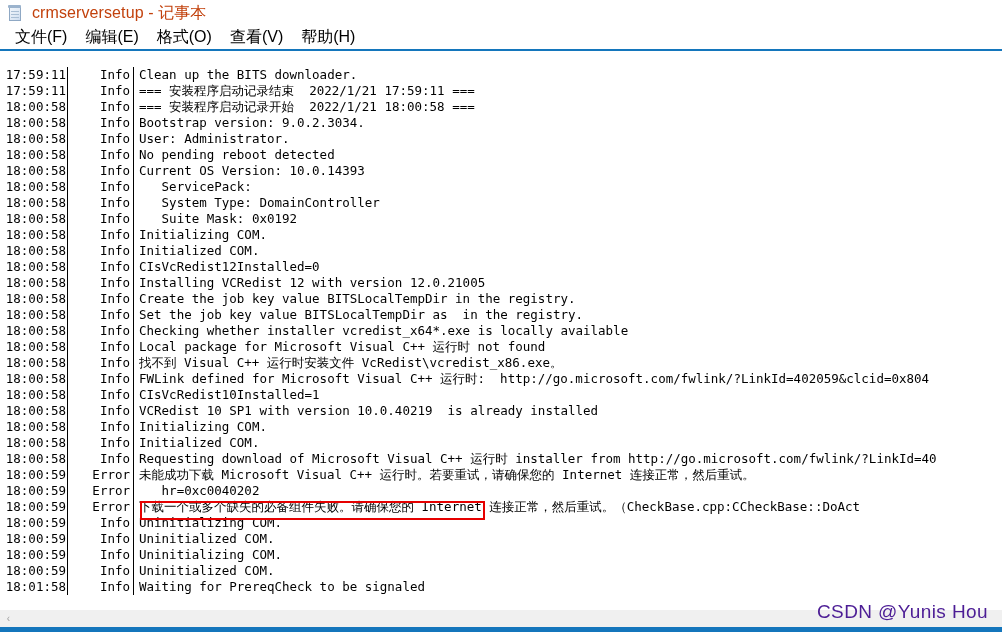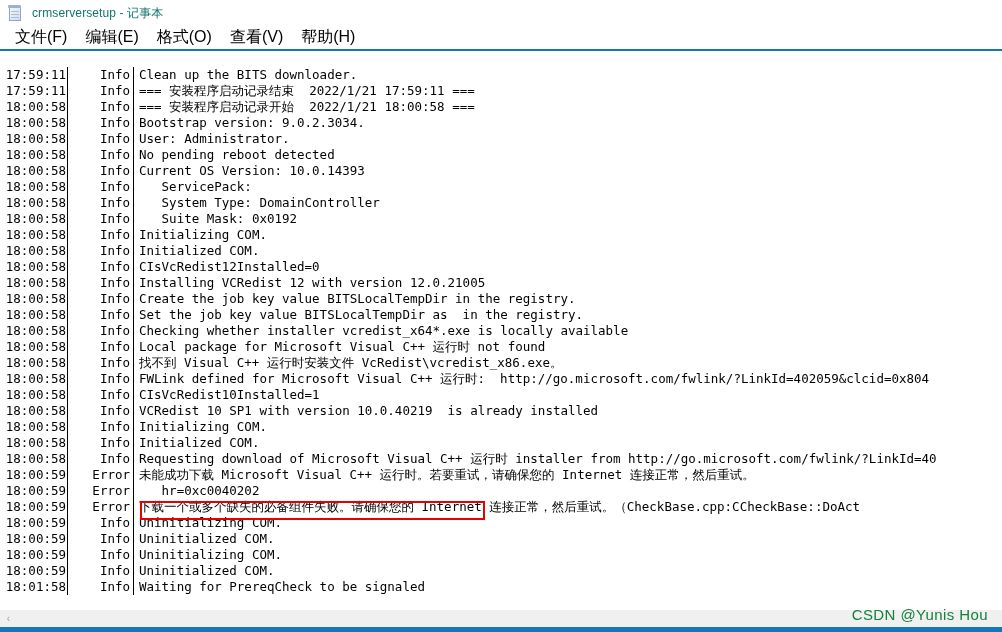--- a/index.html
+++ b/index.html
@@ -55,22 +55,22 @@
     background: #9bb3cd;
     border-radius: 1px;
   }
   #app-icon .rule {
     position: absolute;
     left: 4px;
     width: 8px; height: 1px;
     background: #a9bed4;
   }
   #titlebar .title {
-    font-size: 12px;
-    color: #0f766e;
+    font-size: 16px;
+    color: #c2410c;
     white-space: nowrap;
     letter-spacing: 0.1px;
   }
 
   
   #menubar {
     height: 23px;
     display: flex;
     align-items: center;
     padding-left: 6px;
@@ -185,22 +185,22 @@
     background: #1476bc;
     flex: 0 0 auto;
   }
 
   
   #watermark {
     position: absolute;
     right: 14px;
     bottom: 9px;
     font-family: "Liberation Sans", sans-serif;
-    font-size: 15px;
-    color: #15803d;
+    font-size: 19px;
+    color: #4c1d95;
     letter-spacing: 0.4px;
     white-space: nowrap;
     pointer-events: none;
   }
 </style>
 </head>
 <body>
 
 <div id="window">
 

